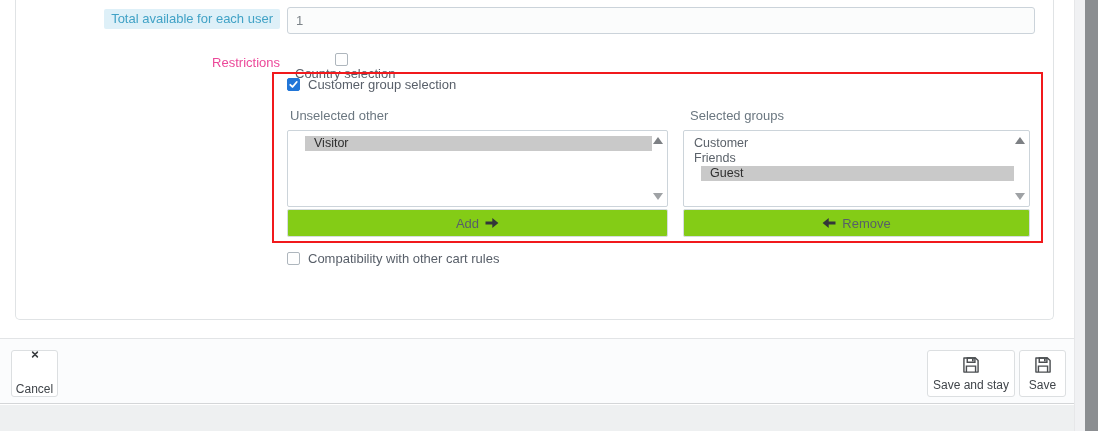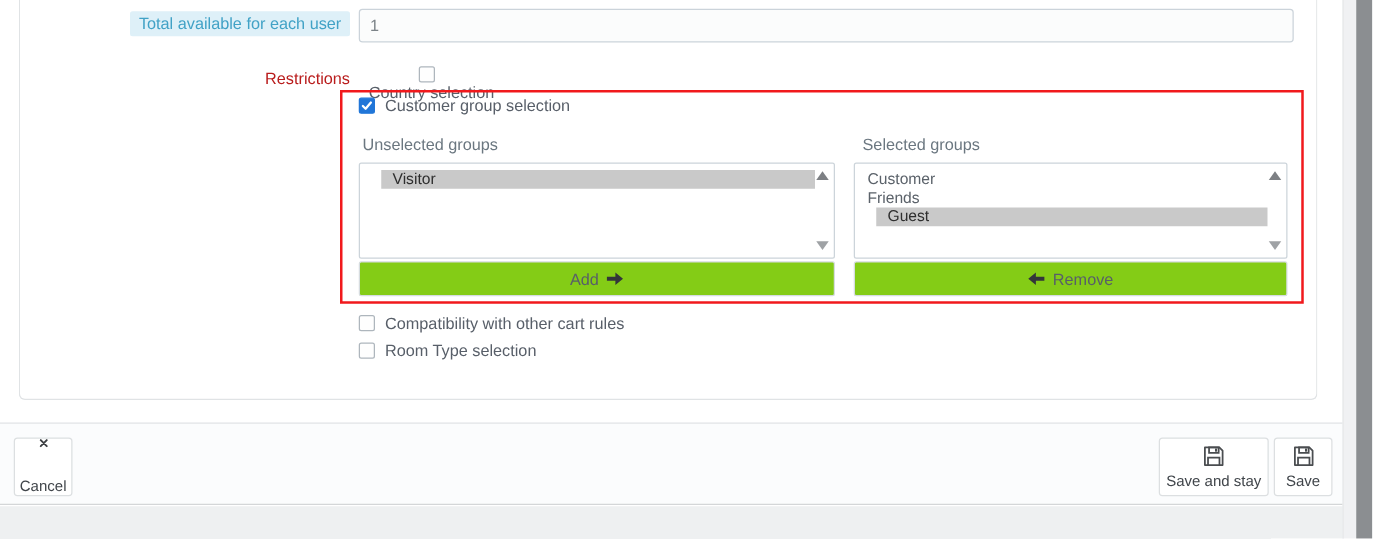--- a/index.html
+++ b/index.html
@@ -20,21 +20,21 @@
     display:inline-block; background:#def0f8; color:#41a2c6;
     padding:2px 7px 3px 7px; border-radius:2px; font-size:13px;
   }
   .total-input {
     position:absolute; left:287px; top:7px; width:748px; height:27px;
     border:1px solid #cbd3da; border-radius:3px; background:#fbfcfc;
     color:#7c8388; font-family:"Liberation Sans",sans-serif; font-size:13px; padding:0 8px;
     outline:none;
   }
   
-  .row-restrictions-label { top:55px; color:#b91c1c; }
+  .row-restrictions-label { top:55px; color:#ec4899; }
   .cb-row { position:absolute; left:287px; display:flex; align-items:center; cursor:default; }
   .cb-row .cb {
     width:13px; height:13px; border:1px solid #aeb6bd; border-radius:2px;
     background:#fefefe; display:inline-flex; align-items:center; justify-content:center; flex:none;
   }
   .cb-row .cb.checked { background:#2176d8; border-color:#2176d8; }
   .cb-row .cb svg { display:block; }
   .cb-row .cb-label { margin-left:8px; color:#585f69; font-size:13px; }
   .row-country { top:53px;flex-direction:column; }
   .row-customer-group { top:77px; }
@@ -123,21 +123,21 @@
 
   <div class="cb-row row-customer-group">
     <span class="cb checked">
       <svg width="11" height="11" viewBox="0 0 12 12">
           <path d="M2.5 6.3l2.4 2.4 4.6-5.4" stroke="#fff" stroke-width="2" fill="none" stroke-linecap="round" stroke-linejoin="round"></path>
         </svg>
     </span>
     <span class="cb-label">Customer group selection</span>
   </div>
 
-  <div class="picker-label unsel">Unselected groups</div>
+  <div class="picker-label unsel">Unselected other</div>
   <div class="picker-label sel">Selected groups</div>
 
   <div class="listbox left">
     <div class="items">
       <div class="item highlighted">Visitor</div>
     </div>
     <div class="scroll-arrow up"></div>
     <div class="scroll-arrow down"></div>
   </div>
 
@@ -161,24 +161,20 @@
     <svg width="14" height="12" viewBox="0 0 14 12">
         <path d="M13.5 4.4H6.7V1L0.6 6l6.1 5V7.6h6.8z" fill="#33363a"></path>
       </svg>
     <span>Remove</span>
   </div>
 
   <div class="cb-row row-compat">
     <span class="cb"></span>
     <span class="cb-label">Compatibility with other cart rules</span>
   </div>
-  <div class="cb-row row-roomtype">
-    <span class="cb"></span>
-    <span class="cb-label">Room Type selection</span>
-  </div>
 
   <div class="footer-bar"></div>
   <div class="page-bottom"></div>
 
   <div class="foot-btn btn-cancel">
     <svg width="16" height="16" viewBox="0 0 14 14">
         <path d="M2.2 2.2l9.6 9.6M11.8 2.2l-9.6 9.6" stroke="#3d4043" stroke-width="3.1" stroke-linecap="round"></path>
       </svg>
     <span>Cancel</span>
   </div>

